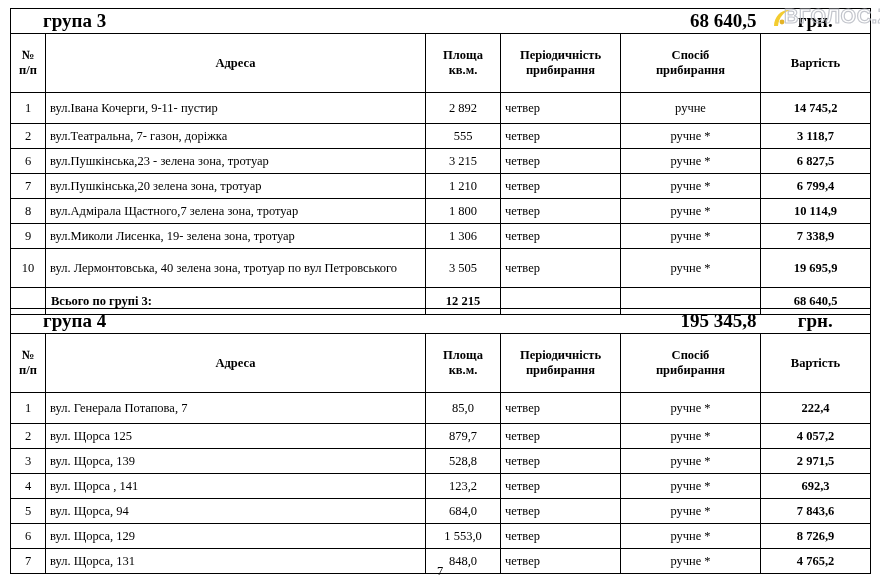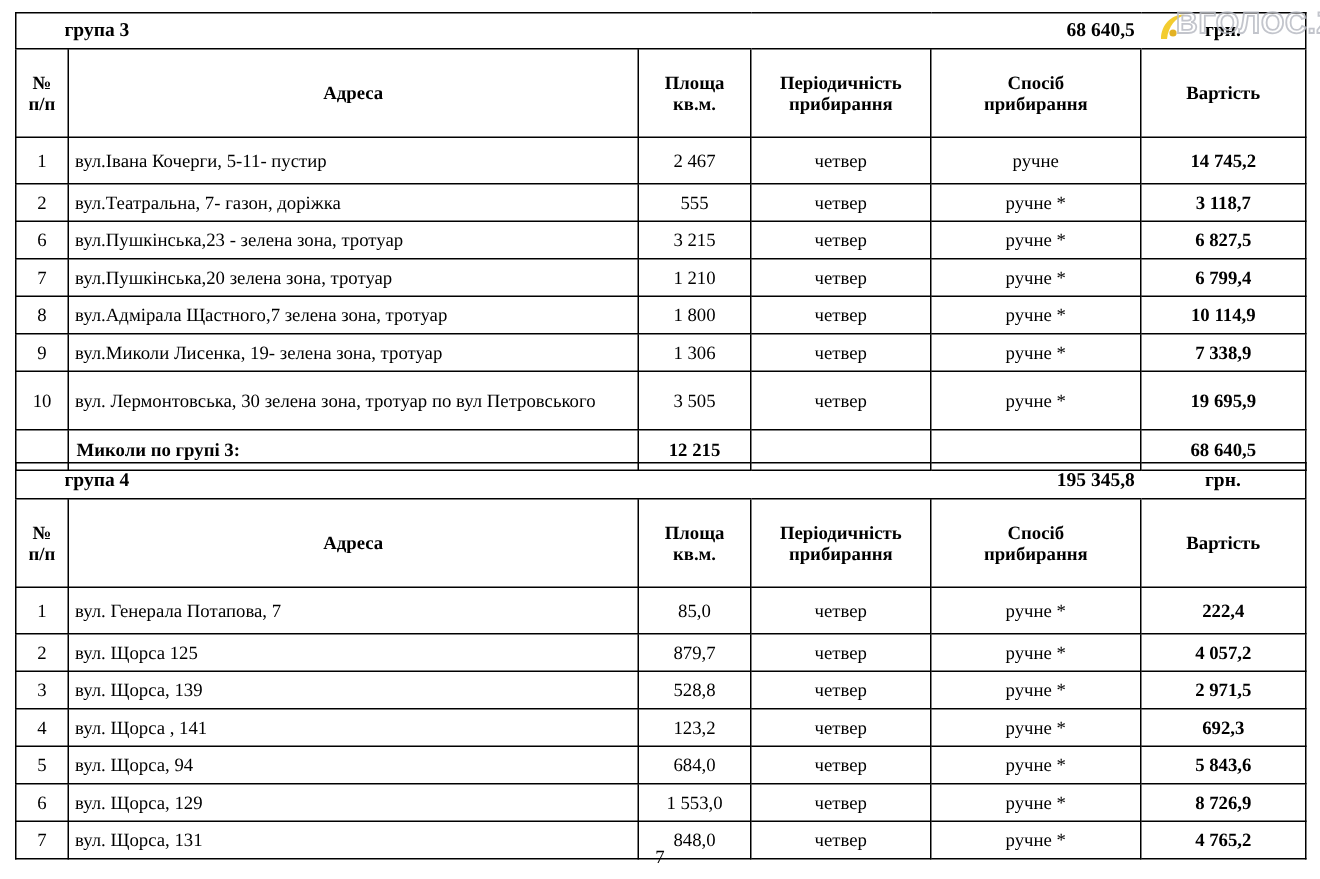--- a/index.html
+++ b/index.html
@@ -85,21 +85,21 @@
   col.c-area  { width: 75px; }
   col.c-freq  { width: 120px; }
   col.c-meth  { width: 140px; }
   col.c-cost  { width: 110px; }
 
   
   tr.group-row td {
     border: none;
     border-bottom: 1.6px solid #000;
     font-weight: 700;
-    font-size: 13px;
+    font-size: 19px;
     height: 21px;
     padding: 1px 4px;
   }
   tr.group-row td.g-title { text-align: left; padding-left: 32px; }
   tr.group-row td.g-amount { text-align: right; padding-right: 4px; }
   tr.group-row td.g-unit { text-align: center; }
 
   
   tr.head-row th {
     font-weight: 700;
@@ -109,21 +109,21 @@
     border-top: 1.6px solid #000;
     border-bottom: 1.6px solid #000;
   }
   tr.head-row th.th-cost { border-left: 1.6px solid #000; }
 
   
   tr.data-row td { height: 20px; }
   td.d-num  { text-align: center; font-size: 12px; }
   td.d-addr { text-align: left; font-size: 12.5px; padding-left: 5px; }
   td.d-area { text-align: center; font-size: 12.5px; }
-  td.d-freq { text-align: center; font-size: 12px; margin-left: 20px; }
+  td.d-freq { font-size: 12px; margin-left: 20px; }
   td.d-meth { text-align: center; font-size: 12px; }
   td.d-cost { text-align: center; font-weight: 700; font-size: 12.5px; border-left: 1.6px solid #000; }
 
   tr.tall-row td { height: 34px; vertical-align: middle; }
   tr.tall-row td.d-addr { vertical-align: middle; }
   tr.first-row td { height: 26px; }
 
   
   tr.total-row td {
     font-weight: 700;
@@ -191,22 +191,22 @@
           <th>
             <div>Спосіб</div>
             <div>прибирання</div>
           </th>
           <th class="th-cost">Вартість</th>
         </tr>
       </tbody>
       <tbody>
           <tr class="data-row first-row">
             <td class="d-num">1</td>
-            <td class="d-addr">вул.Івана Кочерги, 5-11- пустир</td>
-            <td class="d-area">2 467</td>
+            <td class="d-addr">вул.Івана Кочерги, 9-11- пустир</td>
+            <td class="d-area">2 892</td>
             <td class="d-freq">четвер</td>
             <td class="d-meth">ручне</td>
             <td class="d-cost">14 745,2</td>
           </tr>
           <tr class="data-row">
             <td class="d-num">2</td>
             <td class="d-addr">вул.Театральна, 7- газон, доріжка</td>
             <td class="d-area">555</td>
             <td class="d-freq">четвер</td>
             <td class="d-meth">ручне *</td>
@@ -239,29 +239,29 @@
           <tr class="data-row">
             <td class="d-num">9</td>
             <td class="d-addr">вул.Миколи Лисенка, 19- зелена зона,  тротуар</td>
             <td class="d-area">1 306</td>
             <td class="d-freq">четвер</td>
             <td class="d-meth">ручне *</td>
             <td class="d-cost">7 338,9</td>
           </tr>
           <tr class="data-row tall-row">
             <td class="d-num">10</td>
-            <td class="d-addr">вул. Лермонтовська, 30 зелена зона, тротуар по вул Петровського</td>
+            <td class="d-addr">вул. Лермонтовська, 40 зелена зона, тротуар по вул Петровського</td>
             <td class="d-area">3 505</td>
             <td class="d-freq">четвер</td>
             <td class="d-meth">ручне *</td>
             <td class="d-cost">19 695,9</td>
           </tr>
           <tr class="data-row total-row">
             <td class="d-num"></td>
-            <td class="d-addr">Миколи по групі 3:</td>
+            <td class="d-addr">Всього по групі 3:</td>
             <td class="d-area">12 215</td>
             <td class="d-freq"></td>
             <td class="d-meth"></td>
             <td class="d-cost">68 640,5</td>
           </tr>
         </tbody>
     </table>
   </div>
 
   <div class="tbl-block" id="block-group4">
@@ -333,21 +333,21 @@
             <td class="d-freq">четвер</td>
             <td class="d-meth">ручне *</td>
             <td class="d-cost">692,3</td>
           </tr>
           <tr class="data-row">
             <td class="d-num">5</td>
             <td class="d-addr">вул. Щорса, 94</td>
             <td class="d-area">684,0</td>
             <td class="d-freq">четвер</td>
             <td class="d-meth">ручне *</td>
-            <td class="d-cost">5 843,6</td>
+            <td class="d-cost">7 843,6</td>
           </tr>
           <tr class="data-row">
             <td class="d-num">6</td>
             <td class="d-addr">вул. Щорса, 129</td>
             <td class="d-area">1 553,0</td>
             <td class="d-freq">четвер</td>
             <td class="d-meth">ручне *</td>
             <td class="d-cost">8 726,9</td>
           </tr>
           <tr class="data-row">

